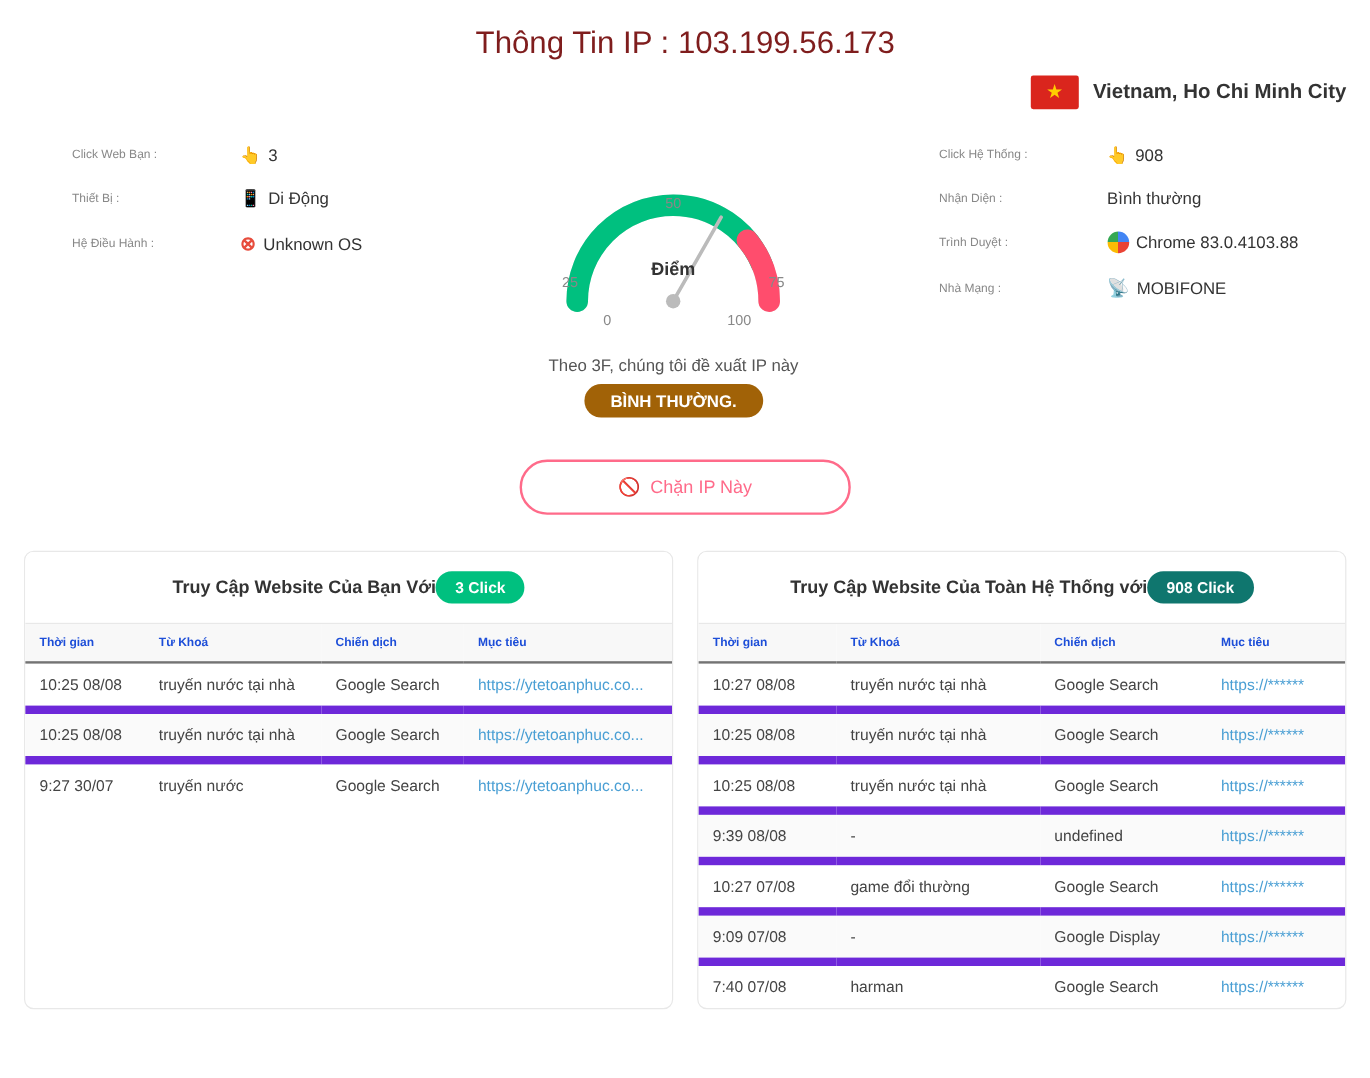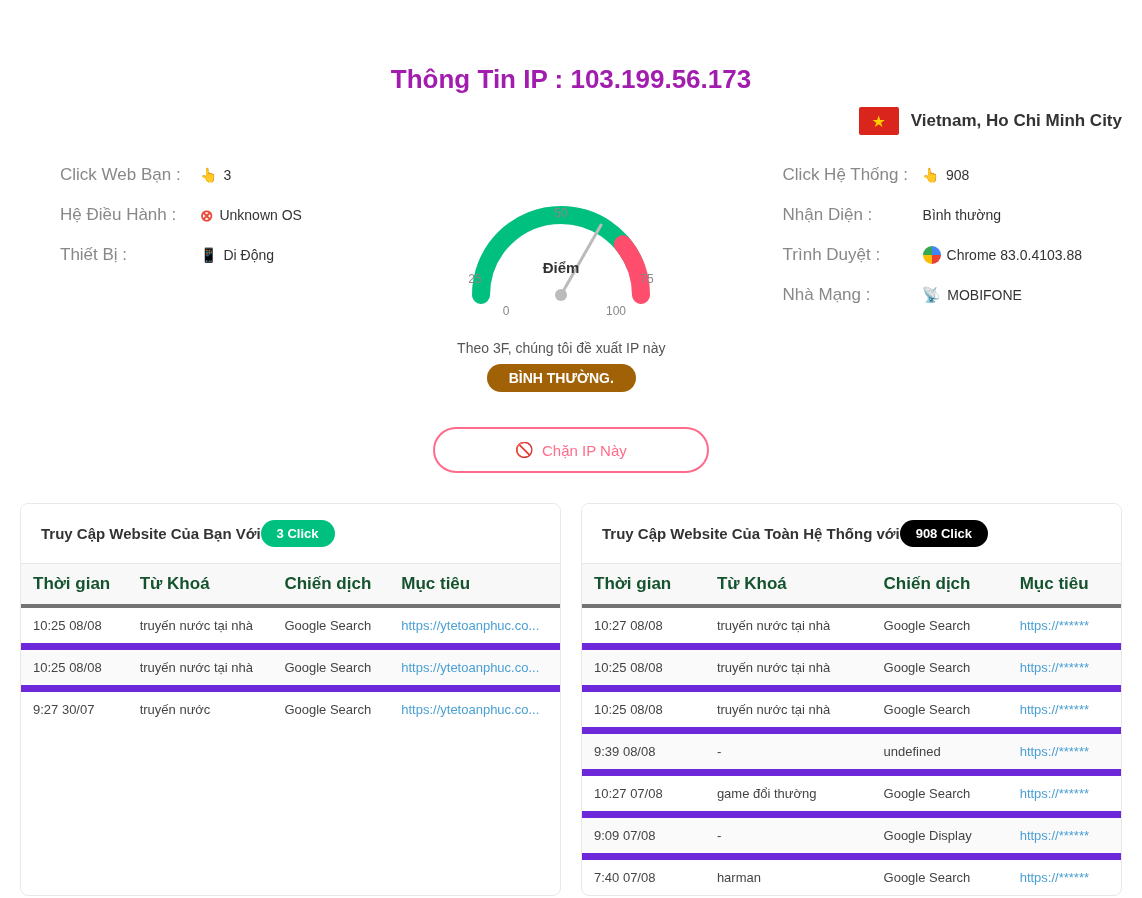--- a/index.html
+++ b/index.html
@@ -2,57 +2,57 @@
 <html><head>
   <meta charset="utf-8">
   <style>
     * { box-sizing: border-box; margin: 0; padding: 0; }
     body { font-family: -apple-system, BlinkMacSystemFont, 'Segoe UI', sans-serif; background: #fff; color: #333; font-size: 14px; }
     
     .page { max-width: 1142px; margin: 0 auto; padding: 20px; }
     
     
     .header { text-align: center; margin-bottom: 20px; }
-    .header h1 { font-size: 26px; font-weight: 700; color: #a21caf; margin-top: 44px; }
+    .header h1 { font-size: 26px; font-weight: 400; color: #7f1d1d; }
     .location-row { display: flex; align-items: center; justify-content: flex-end; gap: 12px; margin-top: 12px; }
     .flag { width: 40px; height: 28px; background: #da251d; position: relative; display: flex; align-items: center; justify-content: center; border-radius: 2px; }
     .flag::before { content: '★'; color: #ffcd00; font-size: 16px; }
     .location-text { font-size: 17px; font-weight: 600; color: #333; }
     
     
     .info-section { display: flex; align-items: flex-start; justify-content: space-between; margin: 30px 0 20px; padding: 0 40px; }
     .info-left, .info-right { display: flex; flex-direction: column; gap: 20px; min-width: 280px; }
     .info-item { display: flex; align-items: center; gap: 10px; }
-    .info-label { color: #888; font-size: 17px; width: 130px; }
+    .info-label { color: #888; font-size: 10px; width: 130px; }
     .info-value { font-size: 14px; color: #333; font-weight: 500; display: flex; align-items: center; gap: 6px; }
     
     
     .gauge-container { display: flex; flex-direction: column; align-items: center; flex: 1; }
     .gauge-wrapper { position: relative; width: 200px; height: 160px; }
     
     
     .recommendation { text-align: center; margin: 15px 0; }
     .rec-text { font-size: 14px; color: #555; margin-bottom: 8px; }
     .rec-badge { display: inline-block; background: #a16207; color: #fff; padding: 6px 22px; border-radius: 20px; font-size: 14px; font-weight: 600; }
     
     
     .block-btn-wrap { text-align: center; margin: 20px 0 30px; }
     .block-btn { display: inline-flex; align-items: center; gap: 8px; border: 2px solid #ff6b8a; border-radius: 30px; padding: 12px 80px; font-size: 15px; color: #ff6b8a; background: #fff; cursor: pointer; font-weight: 500; }
     
     
     .tables-section { display: flex; gap: 20px; margin-top: 10px; }
     .table-card { flex: 1; border: 1px solid #e8e8e8; border-radius: 8px; overflow: hidden; }
-    .table-header { display: flex; align-items: center; justify-content: flex-start; padding: 16px 20px; background: #fff; border-bottom: 1px solid #e8e8e8; }
+    .table-header { display: flex; align-items: center; justify-content: center; padding: 16px 20px; background: #fff; border-bottom: 1px solid #e8e8e8; }
     .table-title { font-size: 15px; font-weight: 600; color: #333; }
     .click-badge { padding: 6px 16px; border-radius: 20px; font-size: 13px; font-weight: 600; color: #fff; }
     .click-badge.green { background: #00c07f; }
-    .click-badge.red { background: #000000; }
+    .click-badge.red { background: #0f766e; }
     
     table { width: 100%; border-collapse: collapse; }
-    thead th { background: #f8f8f8; padding: 10px 12px; text-align: left; font-size: 17px; color: #14532d; font-weight: 600; border-bottom: 4px solid #737373; }
+    thead th { background: #f8f8f8; padding: 10px 12px; text-align: left; font-size: 10px; color: #1d4ed8; font-weight: 600; border-bottom: 2px solid #737373; }
     tbody tr { border-bottom: 7px solid #6d28d9; }
     tbody tr:last-child { border-bottom: none; }
     tbody tr:nth-child(even) { background: #fafafa; }
     tbody td { padding: 10px 12px; font-size: 13px; color: #444; }
     .link-cell { color: #4a9fd4; cursor: pointer; }
     
     
     svg.gauge { width: 200px; height: 160px; }
   </style>
 </head>
@@ -72,31 +72,31 @@
 
     <div class="info-left">
       <div class="info-item">
         <span class="info-label">Click Web Bạn :</span>
         <span class="info-value">
           <span>👆</span>
           <span>3</span>
         </span>
       </div>
       <div class="info-item">
+        <span class="info-label">Thiết Bị :</span>
+        <span class="info-value">
+          <span>📱</span>
+          <span>Di Động</span>
+        </span>
+      </div>
+      <div class="info-item">
         <span class="info-label">Hệ Điều Hành :</span>
         <span class="info-value">
           <span style="font-size:16px; color:#e74c3c; font-weight:bold;">⊗</span>
           <span>Unknown OS</span>
-        </span>
-      </div>
-      <div class="info-item">
-        <span class="info-label">Thiết Bị :</span>
-        <span class="info-value">
-          <span>📱</span>
-          <span>Di Động</span>
         </span>
       </div>
     </div>
 
     <div class="gauge-container">
       <div class="gauge-wrapper">
         <svg class="gauge" viewBox="0 0 200 160">
 
           <path d="M 20 130 A 80 80 0 0 1 180 130" fill="none" stroke="#e0e0e0" stroke-width="18" stroke-linecap="round"></path>
 

